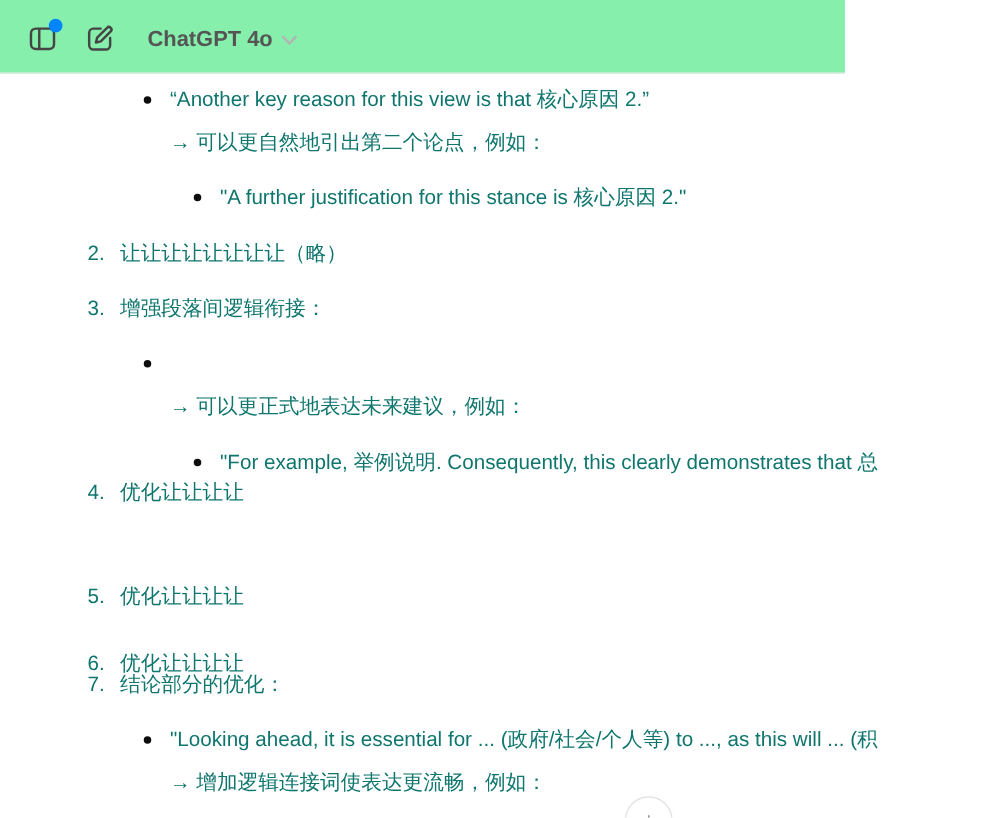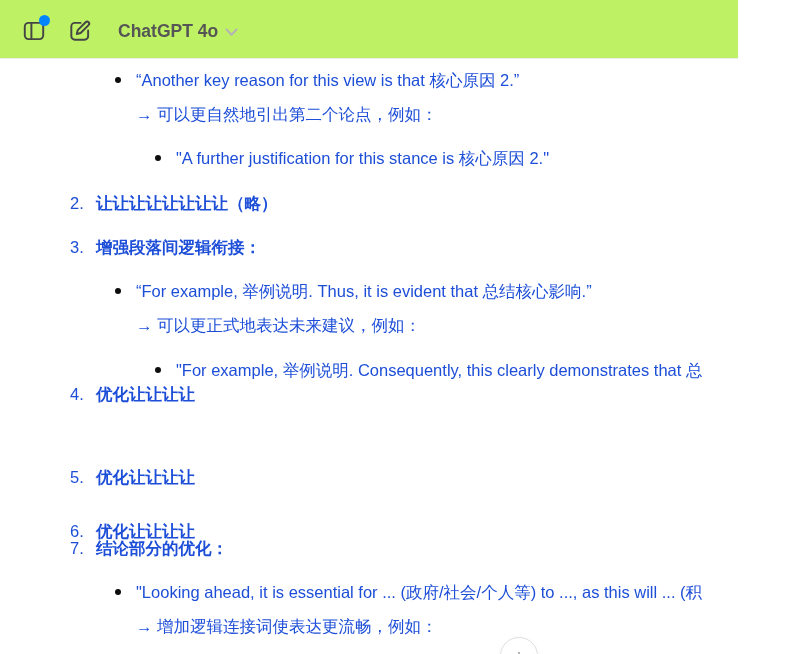--- a/index.html
+++ b/index.html
@@ -7,22 +7,22 @@
     width: 800px; height: 654px;
     background: #ffffff;
     overflow: hidden;
     position: relative;
     font-family: "Liberation Sans", "DejaVu Sans", sans-serif;
     color: #0d0d0d;
   }
 
   
   .header {
-    position: absolute; top: 0; left: 0; width: 738px; height: 59px;
-    background: #bef264;
+    position: absolute; top: 0; left: 0; width: 676px; height: 59px;
+    background: #86efac;
     border-bottom: 1px solid #ececec;
     z-index: 5;
   }
   .icon-btn {
     position: absolute; top: 13px;
     width: 36px; height: 36px;
     background: transparent; border: none; border-radius: 8px;
     display: flex; align-items: center; justify-content: center;
     cursor: pointer;
   }
@@ -42,28 +42,28 @@
     cursor: pointer;
   }
   .model-btn svg { margin-top: 3px; }
 
   
   .row {
     position: absolute;
     white-space: nowrap;
     font-size: 16.5px;
     line-height: 34px;
-    color: #1d4ed8;
+    color: #0f766e;
   }
   .b1  { left: 136px; }
   .arr { left: 136px; }
   .b2  { left: 176px; }
   .numrow { left: 70px; }
   .numrow .num { display: inline-block; width: 26px; font-weight: 400; }
-  .numrow .txt { font-weight: 700; }
+  .numrow .txt { font-weight: 400; }
   .dot {
     position: absolute; left: -21px; top: 14px;
     width: 6px; height: 6px; border-radius: 50%;
     background: #0d0d0d;
   }
 
   
   .scroll-btn {
     position: absolute; left: 500px; top: 637px;
     width: 38px; height: 38px; border-radius: 50%;
@@ -123,21 +123,20 @@
   <div class="row numrow" style="top:186px">
     <span class="num">2.</span><span class="txt">让让让让让让让让（略）</span>
   </div>
 
   <div class="row numrow" style="top:230px">
     <span class="num">3.</span><span class="txt">增强段落间逻辑衔接：</span>
   </div>
 
   <div class="row b1" style="top:274px">
     <span class="dot"></span>
-    <span>“For example, 举例说明. Thus, it is evident that 总结核心影响.”</span>
   </div>
 
   <div class="row arr" style="top:308px">
     <span>→ 可以更正式地表达未来建议，例如：</span>
   </div>
 
   <div class="row b2" style="top:353px">
     <span class="dot"></span>
     <span>"For example, 举例说明. Consequently, this clearly demonstrates that 总</span>
   </div>

